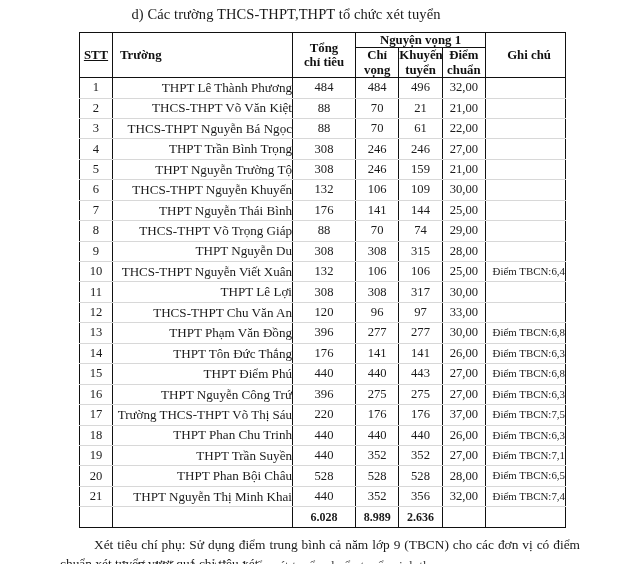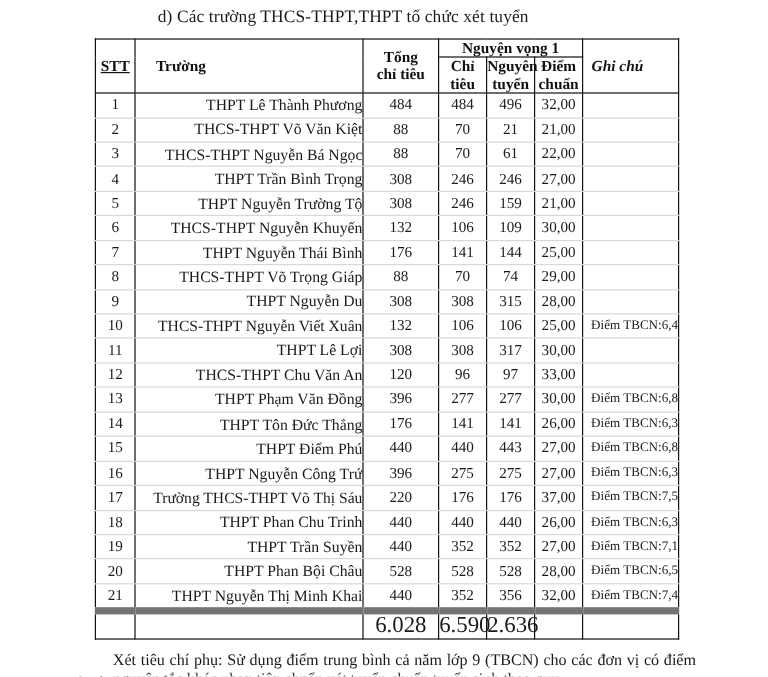--- a/index.html
+++ b/index.html
@@ -69,27 +69,27 @@
     border: 1px solid #111 !important;
     font-weight: bold;
     text-align: center;
     line-height: 1.12;
     font-size: 12.8px;
     padding: 2px 2px;
     color: #111;
   }
 
   thead th.th-stt { width: 32px; text-decoration: underline; }
-  thead th.th-school { width: 172px; text-align: left; padding-left: 17px; }
+  thead th.th-school { width: 172px; text-align: left; padding-left: 7px; }
   thead th.th-total { width: 62px; }
   thead th.th-nv1 { }
   thead th.th-ct { width: 56px; }
   thead th.th-tt { width: 58px; }
   thead th.th-dc { width: 56px; }
-  thead th.th-note { width: 72px; text-align: left; padding-left: 7px; font-style: italic; }
+  thead th.th-note { width: 72px; text-align: center; padding-left: 7px; }
 
   tbody tr { height: 19.45px; }
 
   tbody td {
     line-height: 1.05;
     height: 19.45px;
   }
 
   td.c-stt {
     text-align: center;
@@ -112,23 +112,23 @@
   td.c-note {
     text-align: right;
     padding-left: 5px;
     font-size: 10.9px;
     white-space: nowrap;
     overflow: hidden;
   }
 
   
   tr.totals td {
-    font-weight: normal;
-    font-size: 19px;
-    border-top: 6px solid #737373;
+    font-weight: bold;
+    font-size: 12px;
+    border-top: 1px solid #737373;
     border-bottom: 1.4px solid #111;
     height: 20px;
   }
   tr.totals td.c-num { text-align: center; }
 
   
   tbody td {
     border-top: 1px solid #cfcfcf;
     border-bottom: 1px solid #cfcfcf;
   }
@@ -177,24 +177,24 @@
           <th class="th-total" rowspan="2">
             <div>Tổng</div>
             <div>chỉ tiêu</div>
           </th>
           <th class="th-nv1" colspan="3">Nguyện vọng 1</th>
           <th class="th-note" rowspan="2">Ghi chú</th>
         </tr>
         <tr>
           <th class="th-ct">
             <div>Chỉ</div>
-            <div>tiêu</div>
+            <div>vọng</div>
           </th>
           <th class="th-tt">
-            <div>Nguyên</div>
+            <div>Khuyến</div>
             <div>tuyển</div>
           </th>
           <th class="th-dc">
             <div>Điểm</div>
             <div>chuẩn</div>
           </th>
         </tr>
       </thead>
       <tbody id="tbody-rows">
           <tr>
@@ -383,21 +383,21 @@
             <td class="c-num">440</td>
             <td class="c-num">352</td>
             <td class="c-num">356</td>
             <td class="c-num">32,00</td>
             <td class="c-note">Điểm TBCN:7,4</td>
           </tr>
           <tr class="totals">
             <td class="c-stt"></td>
             <td class="c-school"></td>
             <td class="c-num">6.028</td>
-            <td class="c-num">6.590</td>
+            <td class="c-num">8.989</td>
             <td class="c-num">2.636</td>
             <td class="c-num"></td>
             <td class="c-note"></td>
           </tr>
         </tbody>
     </table>
   </div>
 
   <div class="footer-note">
     <span class="indent"></span><span>Xét tiêu chí phụ: Sử dụng điểm trung bình cả năm lớp 9 (TBCN) cho các đơn vị có điểm chuẩn xét tuyển vượt quá chỉ tiêu xét.</span>

